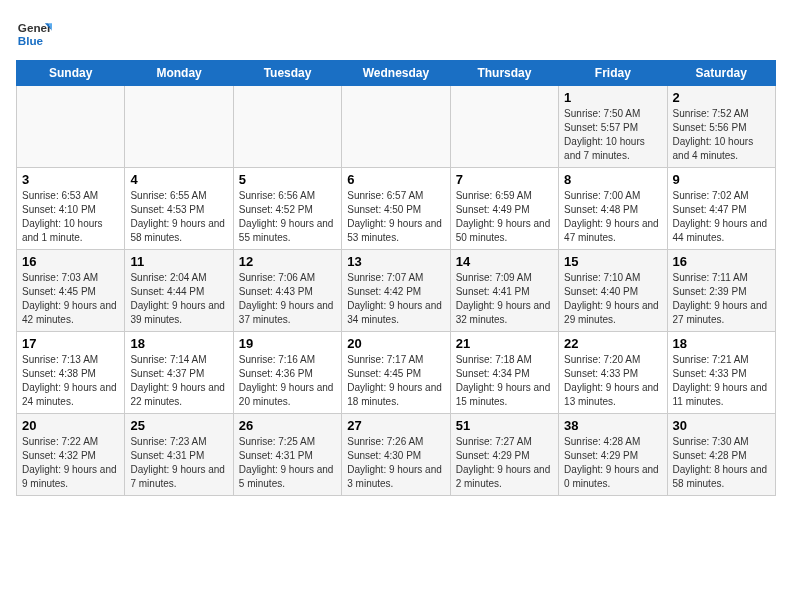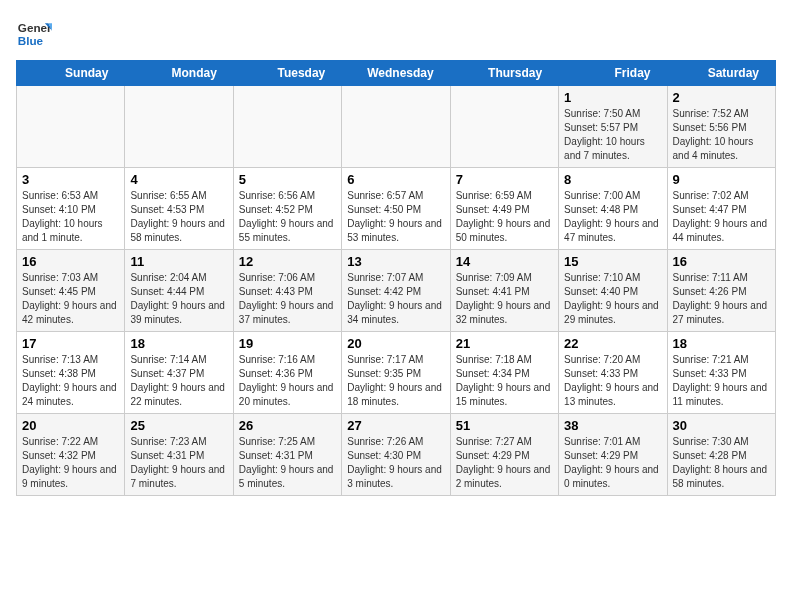--- a/index.html
+++ b/index.html
@@ -38,22 +38,22 @@
       color: #444;
     }
     .calendar {
       width: 100%;
       border-collapse: collapse;
       font-size: 11px;
     }
     .calendar th {
       background-color: #1a6fc4;
       color: #fff;
-      padding: 5px 16px;
-      text-align: right;
+      padding: 5px 4px;
+      text-align: center;
       font-size: 12px;
       font-weight: bold;
       border: 1px solid #1a6fc4;
     }
     .calendar td {
       border: 1px solid #ccc;
       vertical-align: top;
       padding: 4px 5px;
       width: calc(100% / 7);
       min-height: 80px;
@@ -207,21 +207,21 @@
         </td>
         <td>
           <span class="day-num">15</span>
           <div class="day-info">Sunrise: 7:10 AM
 Sunset: 4:40 PM
 Daylight: 9 hours and 29 minutes.</div>
         </td>
         <td>
           <span class="day-num">16</span>
           <div class="day-info">Sunrise: 7:11 AM
-Sunset: 4:26 PM
+Sunset: 2:39 PM
 Daylight: 9 hours and 27 minutes.</div>
         </td>
       </tr>
       <tr>
         <td>
           <span class="day-num">17</span>
           <div class="day-info">Sunrise: 7:13 AM
 Sunset: 4:38 PM
 Daylight: 9 hours and 24 minutes.</div>
         </td>
@@ -233,21 +233,21 @@
         </td>
         <td>
           <span class="day-num">19</span>
           <div class="day-info">Sunrise: 7:16 AM
 Sunset: 4:36 PM
 Daylight: 9 hours and 20 minutes.</div>
         </td>
         <td>
           <span class="day-num">20</span>
           <div class="day-info">Sunrise: 7:17 AM
-Sunset: 9:35 PM
+Sunset: 4:45 PM
 Daylight: 9 hours and 18 minutes.</div>
         </td>
         <td>
           <span class="day-num">21</span>
           <div class="day-info">Sunrise: 7:18 AM
 Sunset: 4:34 PM
 Daylight: 9 hours and 15 minutes.</div>
         </td>
         <td>
           <span class="day-num">22</span>
@@ -288,21 +288,21 @@
 Daylight: 9 hours and 3 minutes.</div>
         </td>
         <td>
           <span class="day-num">51</span>
           <div class="day-info">Sunrise: 7:27 AM
 Sunset: 4:29 PM
 Daylight: 9 hours and 2 minutes.</div>
         </td>
         <td>
           <span class="day-num">38</span>
-          <div class="day-info">Sunrise: 7:01 AM
+          <div class="day-info">Sunrise: 4:28 AM
 Sunset: 4:29 PM
 Daylight: 9 hours and 0 minutes.</div>
         </td>
         <td>
           <span class="day-num">30</span>
           <div class="day-info">Sunrise: 7:30 AM
 Sunset: 4:28 PM
 Daylight: 8 hours and 58 minutes.</div>
         </td>
       </tr>

